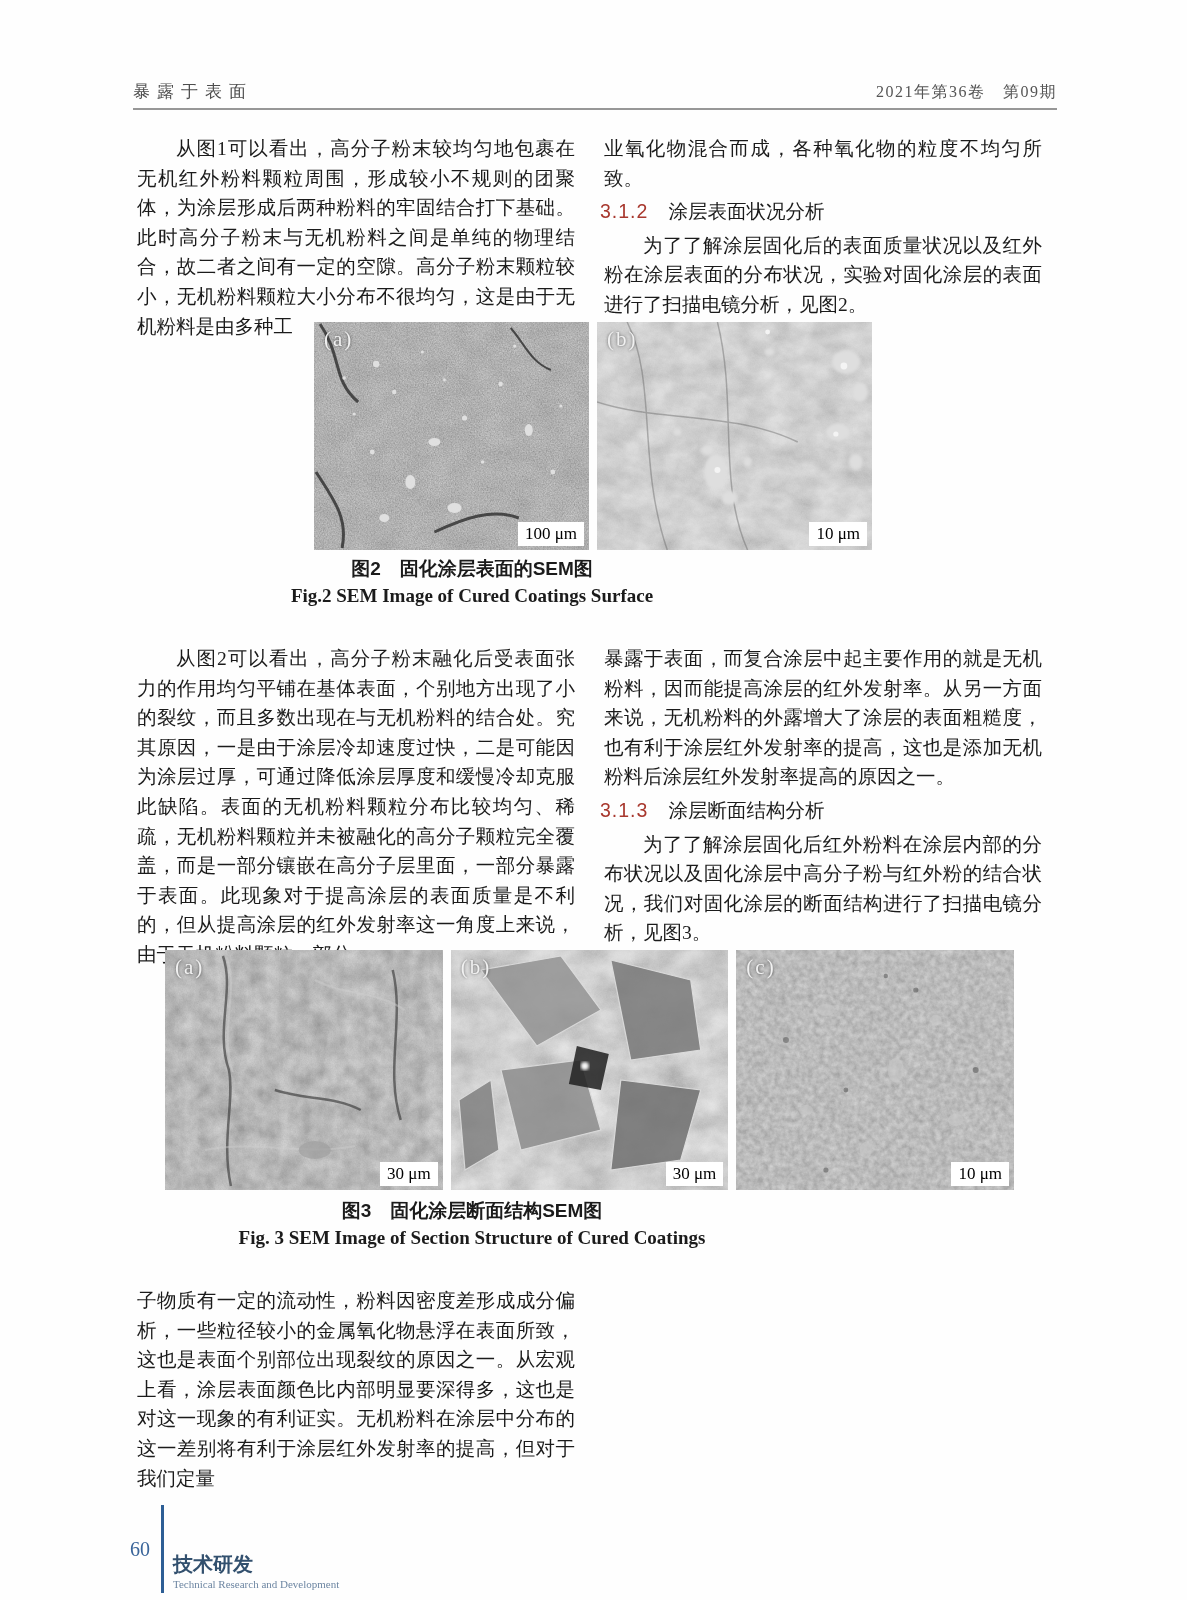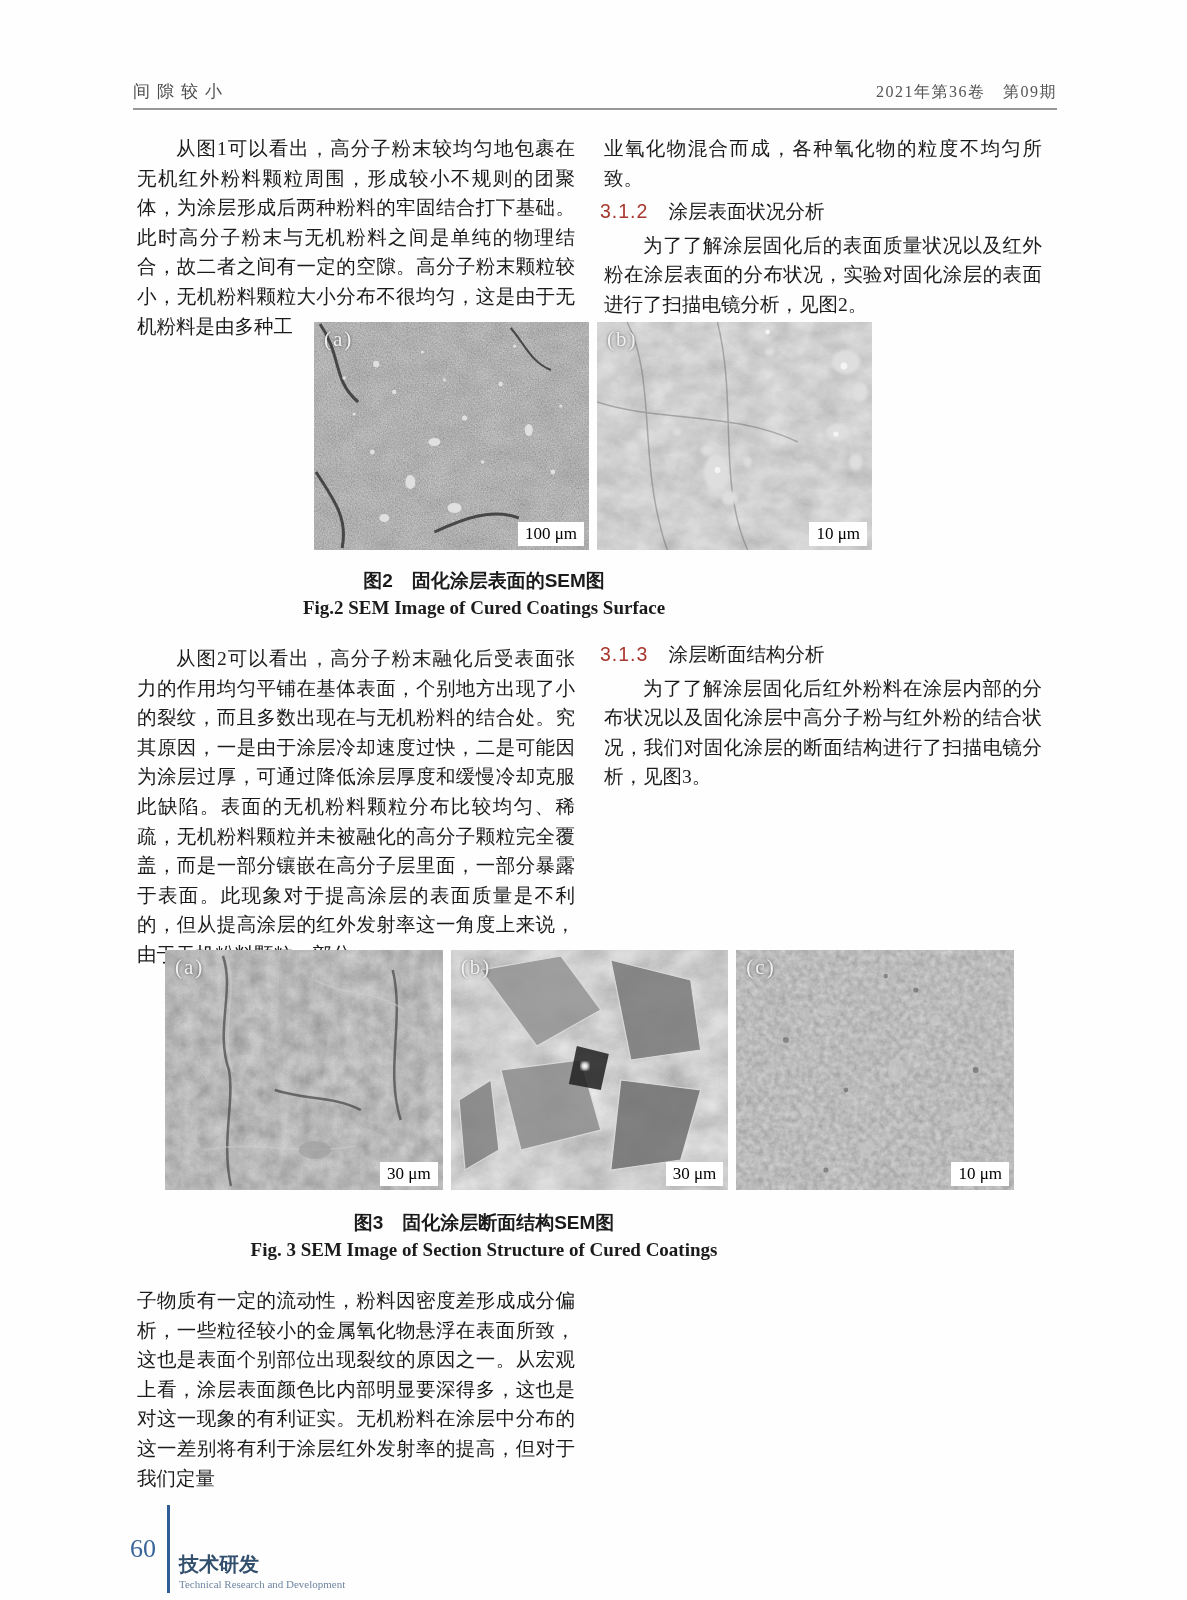--- a/index.html
+++ b/index.html
@@ -35,31 +35,31 @@
   .fig3{left:165px;top:950px;width:849px;height:240px;}
   .sem{position:relative;flex:1;overflow:hidden;background:#787878;}
   .tex{position:absolute;inset:0;width:100%;height:100%;display:block;}
   .plabel{position:absolute;left:10px;top:5px;color:#f1f1f1;font-size:21px;
           text-shadow:0 0 3px rgba(0,0,0,.55);letter-spacing:2px;}
   .scalebox{position:absolute;right:5px;bottom:4px;background:#fff;
             display:flex;flex-direction:row;padding:1px 7px 2px 7px;}
   .scaletext{font-size:17px;line-height:21px;color:#000;text-align:center;white-space:nowrap;}
   .scalebar{height:6px;background:#000;margin-top:1px;}
 
-  .cap{position:absolute;left:0;width:944px;text-align:center;margin:12px;}
+  .cap{position:absolute;left:0;width:944px;text-align:center;margin:0;}
   .cap-cn{font-family:"Liberation Sans","DejaVu Sans",sans-serif;font-weight:bold;font-size:19px;}
   .cap-en{font-weight:bold;font-size:19px;}
   .cap2cn{top:556px;}
   .cap2en{top:585px;}
   .cap3cn{top:1198px;}
   .cap3en{top:1227px;}
 
   
   .footer{position:absolute;left:130px;top:1505px;display:flex;align-items:stretch;}
-  .pagenum{font-size:26px;color:#3a659a;margin-right:11px;align-self:center;}
+  .pagenum{font-size:20px;color:#3a659a;margin-right:11px;align-self:center;}
   .fbar{width:3px;background:#2d5e95;margin-right:9px;}
   .fcol{display:flex;flex-direction:column;justify-content:center;margin-top:48px;}
   .fdept-cn{font-family:"Liberation Sans","DejaVu Sans",sans-serif;font-weight:bold;
             font-size:20px;color:#32506e;line-height:23px;}
   .fdept-en{font-size:11px;color:#6d86a2;line-height:17px;}
 </style>
 </head>
 <body>
 
 <svg width="0" height="0" style="position:absolute" aria-hidden="true">
@@ -116,21 +116,21 @@
     </filter>
     <filter id="blur2">
         <feGaussianBlur stdDeviation="1.6"></feGaussianBlur>
       </filter>
   </defs>
 </svg>
 
 <div class="page">
 
   <div class="hdr">
-    <span class="journal">间隙较小</span>
+    <span class="journal">暴露于表面</span>
     <span class="issue">2021年第36卷　第09期</span>
   </div>
   <div class="hrule"></div>
 
   <div class="cols sec1">
     <div class="col">
       <p class="para indent">从图1可以看出，高分子粉末较均匀地包裹在无机红外粉料颗粒周围，形成较小不规则的团聚体，为涂层形成后两种粉料的牢固结合打下基础。此时高分子粉末与无机粉料之间是单纯的物理结合，故二者之间有一定的空隙。高分子粉末颗粒较小，无机粉料颗粒大小分布不很均匀，这是由于无机粉料是由多种工</p>
     </div>
     <div class="col">
       <p class="para">业氧化物混合而成，各种氧化物的粒度不均匀所致。</p>
@@ -213,20 +213,21 @@
     </div>
   </div>
   <p class="cap cap-cn cap2cn">图2　固化涂层表面的SEM图</p>
   <p class="cap cap-en cap2en">Fig.2  SEM Image of Cured Coatings Surface</p>
 
   <div class="cols sec2">
     <div class="col">
       <p class="para indent">从图2可以看出，高分子粉末融化后受表面张力的作用均匀平铺在基体表面，个别地方出现了小的裂纹，而且多数出现在与无机粉料的结合处。究其原因，一是由于涂层冷却速度过快，二是可能因为涂层过厚，可通过降低涂层厚度和缓慢冷却克服此缺陷。表面的无机粉料颗粒分布比较均匀、稀疏，无机粉料颗粒并未被融化的高分子颗粒完全覆盖，而是一部分镶嵌在高分子层里面，一部分暴露于表面。此现象对于提高涂层的表面质量是不利的，但从提高涂层的红外发射率这一角度上来说，由于无机粉料颗粒一部分</p>
     </div>
     <div class="col">
+      <p class="para">暴露于表面，而复合涂层中起主要作用的就是无机粉料，因而能提高涂层的红外发射率。从另一方面来说，无机粉料的外露增大了涂层的表面粗糙度，也有利于涂层红外发射率的提高，这也是添加无机粉料后涂层红外发射率提高的原因之一。</p>
       <p class="shead"><span class="snum">3.1.3</span><span>涂层断面结构分析</span></p>
       <p class="para indent">为了了解涂层固化后红外粉料在涂层内部的分布状况以及固化涂层中高分子粉与红外粉的结合状况，我们对固化涂层的断面结构进行了扫描电镜分析，见图3。</p>
     </div>
   </div>
 
   <div class="figrow fig3">
     <div class="sem">
       <svg class="tex" viewBox="0 0 278 240" preserveAspectRatio="none">
         <rect width="278" height="240" filter="url(#fmid)"></rect>
         <rect width="278" height="240" filter="url(#fgrain)" style="mix-blend-mode:multiply;opacity:.3"></rect>

